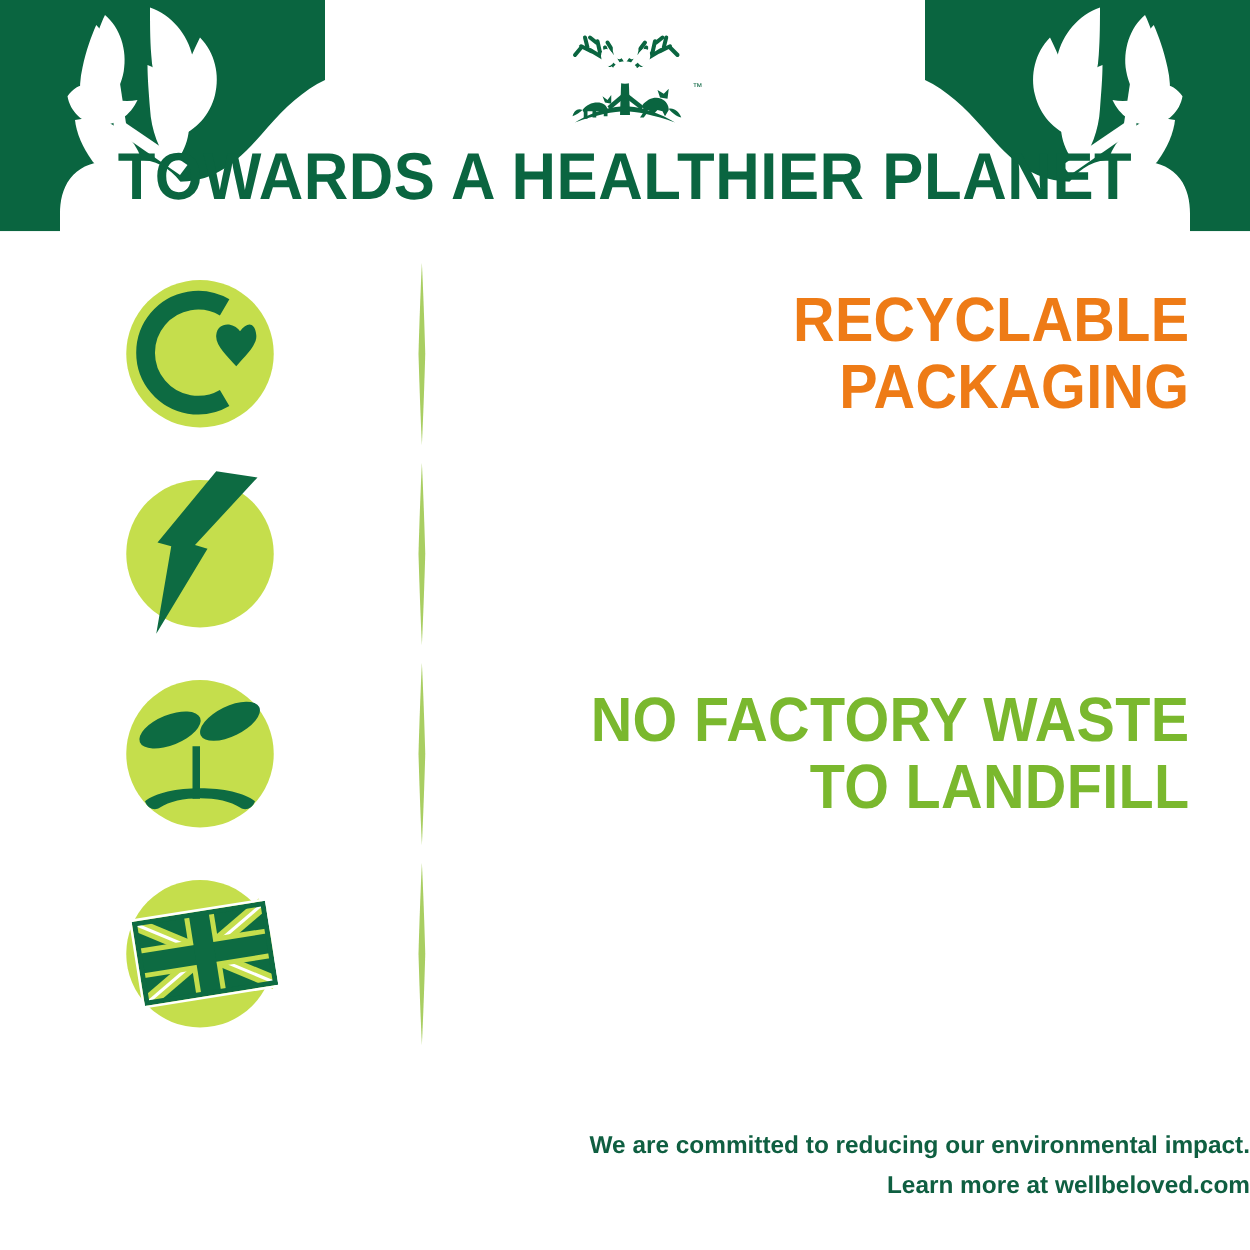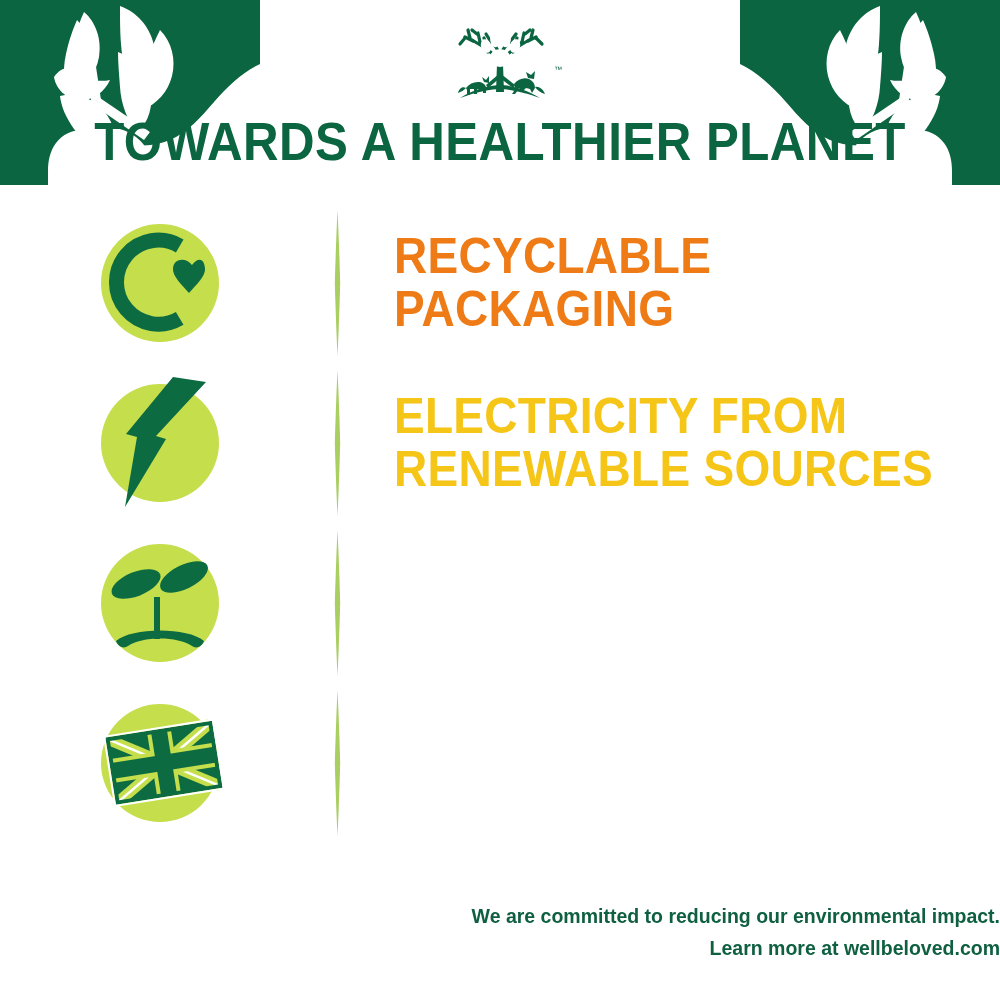--- a/index.html
+++ b/index.html
@@ -99,20 +99,21 @@
   }
   .divider-leaf {
     width: 7px;
     height: 146px;
   }
   .divider-leaf svg { display: block; width: 100%; height: 100%; }
 
   .label-cell {
     flex: 1;
     padding-left: 40px;
+    text-align: right;
   }
   .feature-label {
     font-family: "Liberation Sans Narrow", "Liberation Sans", sans-serif;
     font-weight: 700;
     font-size: 50px;
     line-height: 53px;
     letter-spacing: 0.3px;
     transform: scaleX(0.92);
     transform-origin: left center;
     white-space: pre-line;
@@ -301,24 +302,20 @@
         </div>
       </div>
       <div class="divider-cell">
         <div class="divider-leaf">
           <svg viewBox="0 0 7 146" preserveAspectRatio="none" xmlns="http://www.w3.org/2000/svg">
             <path d="M3.5 0 C5.2 36 6.2 73 6.2 73 C6.2 73 5.2 110 3.5 146
                      C1.8 110 0.8 73 0.8 73 C0.8 73 1.8 36 3.5 0 Z" fill="#A9CE62"></path>
           </svg>
         </div>
       </div>
-      <div class="label-cell">
-        <div class="feature-label" style="color:#F5C518">ELECTRICITY FROM
-RENEWABLE SOURCES</div>
-      </div>
     </div>
 
     <div class="feature-row">
       <div class="icon-cell">
         <div class="icon-badge">
           <svg width="128" height="128" viewBox="0 0 128 128" xmlns="http://www.w3.org/2000/svg">
             <circle cx="64" cy="64" r="59" fill="#C5DE4C"></circle>
             <path d="M64 58 L64 100 L58 100 L58 58 Z" fill="#0D6B42"></path>
             <ellipse cx="40" cy="45" rx="26" ry="12" fill="#0D6B42" transform="rotate(-22 40 45)"></ellipse>
             <ellipse cx="88" cy="38" rx="26" ry="12" fill="#0D6B42" transform="rotate(-26 88 38)"></ellipse>
@@ -328,20 +325,24 @@
         </div>
       </div>
       <div class="divider-cell">
         <div class="divider-leaf">
           <svg viewBox="0 0 7 146" preserveAspectRatio="none" xmlns="http://www.w3.org/2000/svg">
             <path d="M3.5 0 C5.2 36 6.2 73 6.2 73 C6.2 73 5.2 110 3.5 146
                      C1.8 110 0.8 73 0.8 73 C0.8 73 1.8 36 3.5 0 Z" fill="#A9CE62"></path>
           </svg>
         </div>
       </div>
+      <div class="label-cell">
+        <div class="feature-label" style="color:#7AB82E">NO FACTORY WASTE
+TO LANDFILL</div>
+      </div>
     </div>
 
     <div class="feature-row">
       <div class="icon-cell">
         <div class="icon-badge">
           <svg width="128" height="128" viewBox="0 0 128 128" xmlns="http://www.w3.org/2000/svg">
             <circle cx="64" cy="64" r="59" fill="#C5DE4C"></circle>
             <g transform="rotate(-9 66 64)">
 
               <rect x="16" y="32" width="104" height="64" fill="#0D6B42"></rect>

